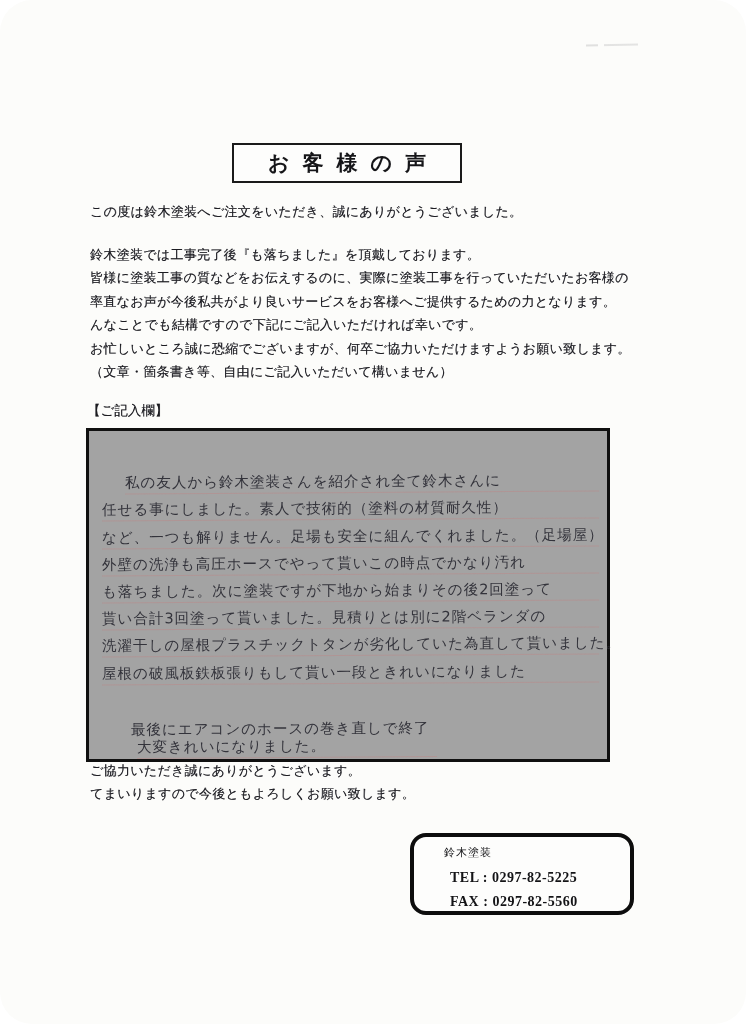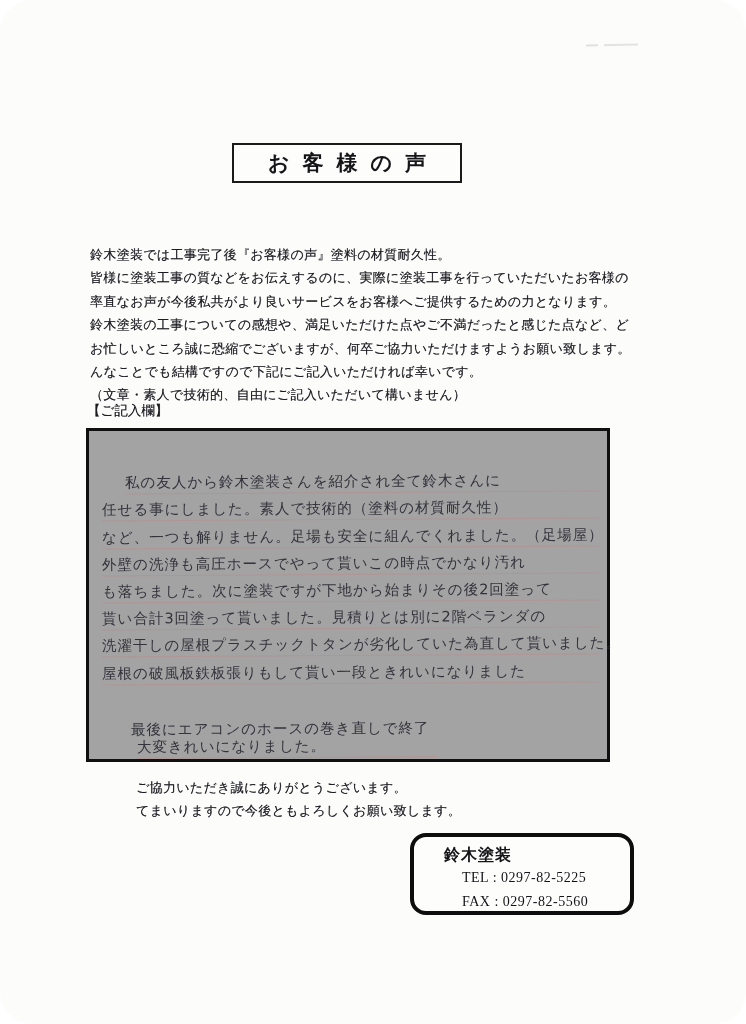--- a/index.html
+++ b/index.html
@@ -80,63 +80,63 @@
   .r1  { left: 36px;  top: 37px;  }
   .r2  { left: 13px;  top: 64px;  }
   .r3  { left: 13px;  top: 92px;  }
   .r4  { left: 13px;  top: 119px; }
   .r5  { left: 13px;  top: 146px; }
   .r6  { left: 13px;  top: 173px; }
   .r7  { left: 13px;  top: 200px; }
   .r8  { left: 13px;  top: 228px; }
   .r9  { left: 42px;  top: 286px; height: 22px; }
   .r10 { left: 48px;  top: 305px; height: 21px; width: 300px; right: auto; }
-  .closing-block { position: absolute; left: 90px; top: 776px; margin-left: 46px; }
+  .closing-block { position: absolute; left: 90px; top: 759px; }
   .contact-box {
     position: absolute;
     left: 410px; top: 833px;
     width: 224px; height: 82px;
     border: 4px solid #0d0d0d;
     border-radius: 16px;
     box-sizing: border-box;
     background: #fdfdfc;
   }
   .contact-company {
     position: absolute; left: 30px; top: 8px;
-    font-size: 16px; font-weight: bold; letter-spacing: 1px;
+    font-size: 11px; font-weight: normal; letter-spacing: 1px;
     color: #141417;
   }
   .contact-line {
-    position: absolute; left: 48px;
-    font-size: 14px; font-weight: normal; letter-spacing: 0.5px;
+    position: absolute; left: 36px;
+    font-size: 14px; font-weight: bold; letter-spacing: 0.5px;
     color: #141417; white-space: nowrap;
   }
   .contact-tel { top: 33px; }
   .contact-fax { top: 57px; }
 </style>
 </head>
 <body>
 
 <div class="page">
 
   <div class="scan-streak"></div>
 
   <div class="title-box">
     <span class="title-text">お客様の声</span>
   </div>
 
+  <div class="greeting print-line">この度は鈴木塗装へご注文をいただき、誠にありがとうございました。</div>
 
   <div class="body-block">
-    <div class="print-line">鈴木塗装では工事完了後『お客様の声』塗料の材質耐久性。</div>
+    <div class="print-line">鈴木塗装では工事完了後『も落ちました』を頂戴しております。</div>
     <div class="print-line">皆様に塗装工事の質などをお伝えするのに、実際に塗装工事を行っていただいたお客様の</div>
     <div class="print-line">率直なお声が今後私共がより良いサービスをお客様へご提供するための力となります。</div>
-    <div class="print-line">鈴木塗装の工事についての感想や、満足いただけた点やご不満だったと感じた点など、ど</div>
+    <div class="print-line">んなことでも結構ですので下記にご記入いただければ幸いです。</div>
     <div class="print-line">お忙しいところ誠に恐縮でございますが、何卒ご協力いただけますようお願い致します。</div>
-    <div class="print-line">んなことでも結構ですので下記にご記入いただければ幸いです。</div>
-    <div class="print-line">（文章・素人で技術的、自由にご記入いただいて構いません）</div>
+    <div class="print-line">（文章・箇条書き等、自由にご記入いただいて構いません）</div>
   </div>
 
   <div class="entry-label">【ご記入欄】</div>
 
   <div class="hand-box">
     <div class="hand-row r1">私の友人から鈴木塗装さんを紹介され全て鈴木さんに</div>
     <div class="hand-row r2">任せる事にしました。素人で技術的（塗料の材質耐久性）</div>
     <div class="hand-row r3">など、一つも解りません。足場も安全に組んでくれました。（足場屋）</div>
     <div class="hand-row r4">外壁の洗浄も高圧ホースでやって貰いこの時点でかなり汚れ</div>
     <div class="hand-row r5">も落ちました。次に塗装ですが下地から始まりその後2回塗って</div>

